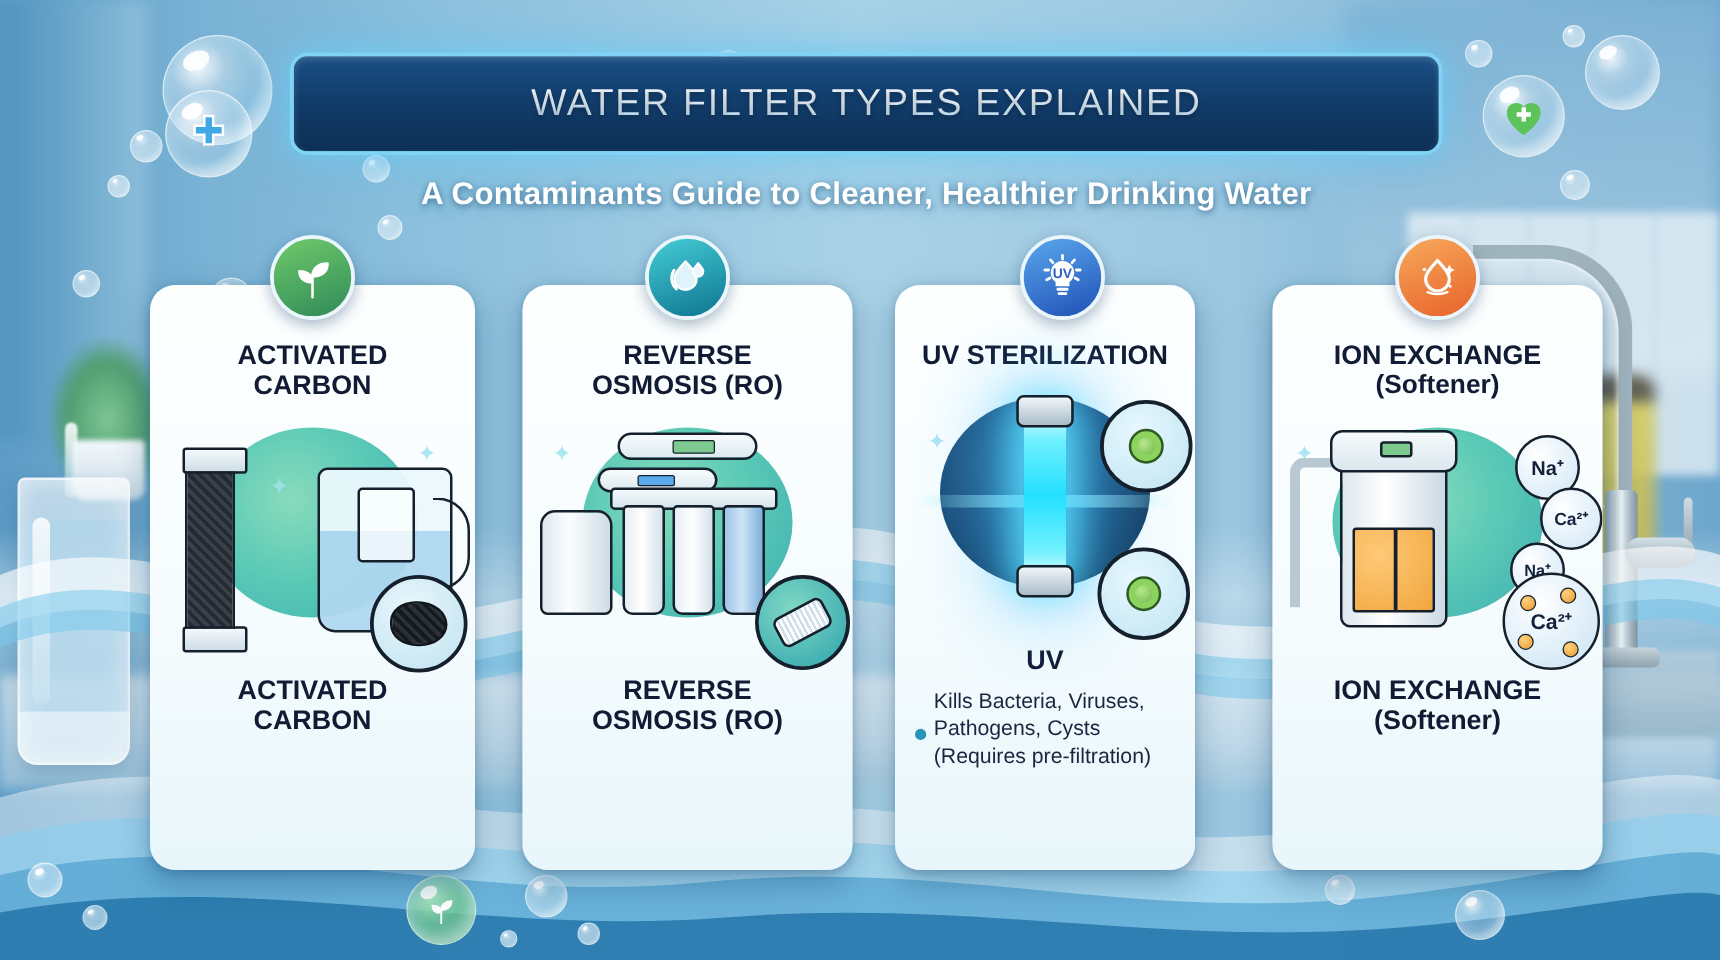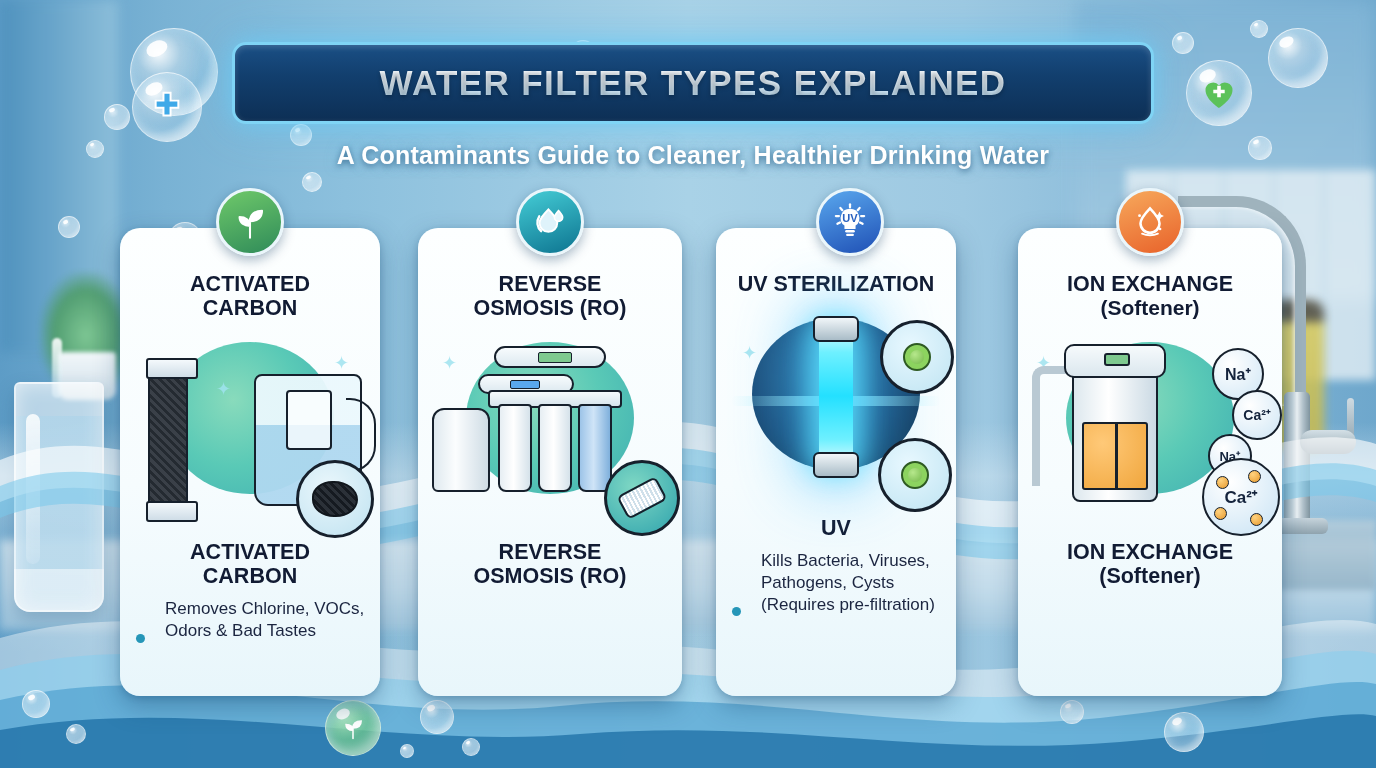--- a/index.html
+++ b/index.html
@@ -92,21 +92,21 @@
   
   .title-wrap { position:absolute; left:232px; top:42px; width:922px; }
   .title-bar {
     height:82px; border-radius:14px;
     background: linear-gradient(180deg,#1a4f85 0%, #123f6e 40%, #0d2f55 100%);
     border:3px solid #7fd4f5;
     box-shadow: 0 0 22px rgba(110,205,245,.75), 0 0 48px rgba(90,190,240,.45), inset 0 2px 6px rgba(255,255,255,.18);
     display:flex; align-items:center; justify-content:center;
   }
   .title-text {
-    font-size:35px; font-weight:bold; letter-spacing:1.4px;
+    font-size:30px; font-weight:normal; letter-spacing:1.4px;
     background: linear-gradient(180deg,#ffffff 0%,#eaf6ff 45%,#b5dcf5 100%);
     -webkit-background-clip:text; background-clip:text; color:transparent;
     text-shadow:0 2px 4px rgba(0,0,0,.25);
     white-space:nowrap;
   }
   .subtitle {
     margin-top:17px; text-align:center; color:#ffffff;
     font-size:25px; font-weight:bold; letter-spacing:.2px;
     text-shadow:0 2px 6px rgba(15,60,100,.65), 0 0 14px rgba(120,200,240,.5);
   }
@@ -143,21 +143,21 @@
 
   .art { position:relative; height:212px; margin-top:6px; }
   .art-blob { position:absolute; left:50%; top:16px; transform:translateX(-50%);
     width:168px; height:152px; border-radius:50%;
     background: radial-gradient(circle at 40% 38%, #7fd8b6 0%, #4cc5b0 48%, #2fa7ab 100%); opacity:.92; }
   .art-blob.dark { background: radial-gradient(circle at 42% 34%, #2f6f9e 0%, #1d4f7c 52%, #10334f 100%); opacity:1; }
 
   .card-title-2 { text-align:center; color:#111b33; font-size:21.5px; font-weight:bold; line-height:1.12; margin-top:2px; padding:0 6px;}
 
   .bullets { margin:10px 14px 0 16px; }
-  .bullet { display:flex; gap:20px; align-items:flex-end; }
+  .bullet { display:flex; gap:6px; align-items:center; }
   .dot { flex:0 0 auto; width:9px; height:9px; border-radius:50%; background:#2596b8; margin-top:9px; }
   .bullet-text { color:#1b2540; font-size:17px; line-height:1.3; font-weight:normal; }
 
   
   .cartridge { position:absolute; left:28px; top:40px; width:40px; height:148px; border-radius:4px;
     background: repeating-linear-gradient(45deg,#3a4048 0 3px,#242a31 3px 6px);
     border:2.5px solid #16202c; }
   .cartridge::before,.cartridge::after{content:"";position:absolute;left:-4px;width:48px;height:17px;border-radius:3px;background:linear-gradient(180deg,#f4f9fc,#cfdde7);border:2.5px solid #16202c;}
   .cartridge::before{top:-10px;} .cartridge::after{bottom:-10px;}
   .pitcher { position:absolute; right:18px; top:48px; width:108px; height:132px; border-radius:8px 8px 14px 14px;
@@ -354,26 +354,20 @@
       </div>
       <div class="cartridge"></div>
       <div class="magnify">
         <div class="carbon-grain"></div>
       </div>
     </div>
     <div class="card-title-2">
       <div>ACTIVATED</div>
       <div>CARBON</div>
     </div>
-    <div class="bullets">
-      <div class="bullet">
-        <span class="dot"></span>
-        <span class="bullet-text">Removes Chlorine, VOCs, Odors &amp; Bad Tastes</span>
-      </div>
-    </div>
   </div>
 
   <div class="card c2">
     <div class="card-title">
       <div>REVERSE</div>
       <div>OSMOSIS (RO)</div>
     </div>
     <div class="art">
       <div class="art-blob"></div>
       <span class="sparkle" style="left:24px;top:26px;">✦</span>

